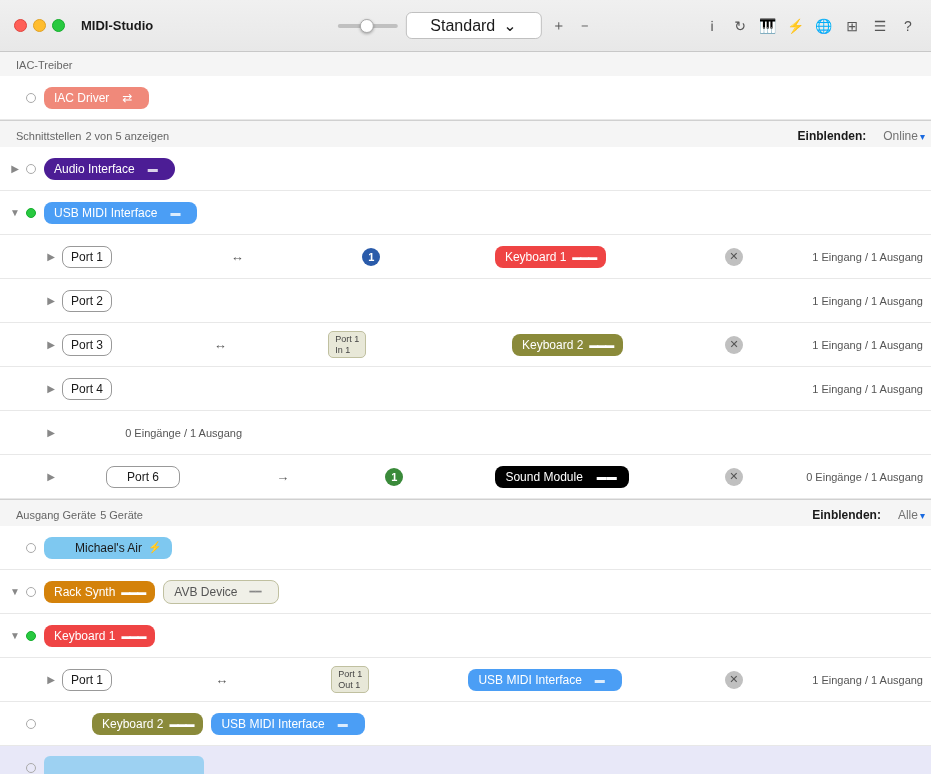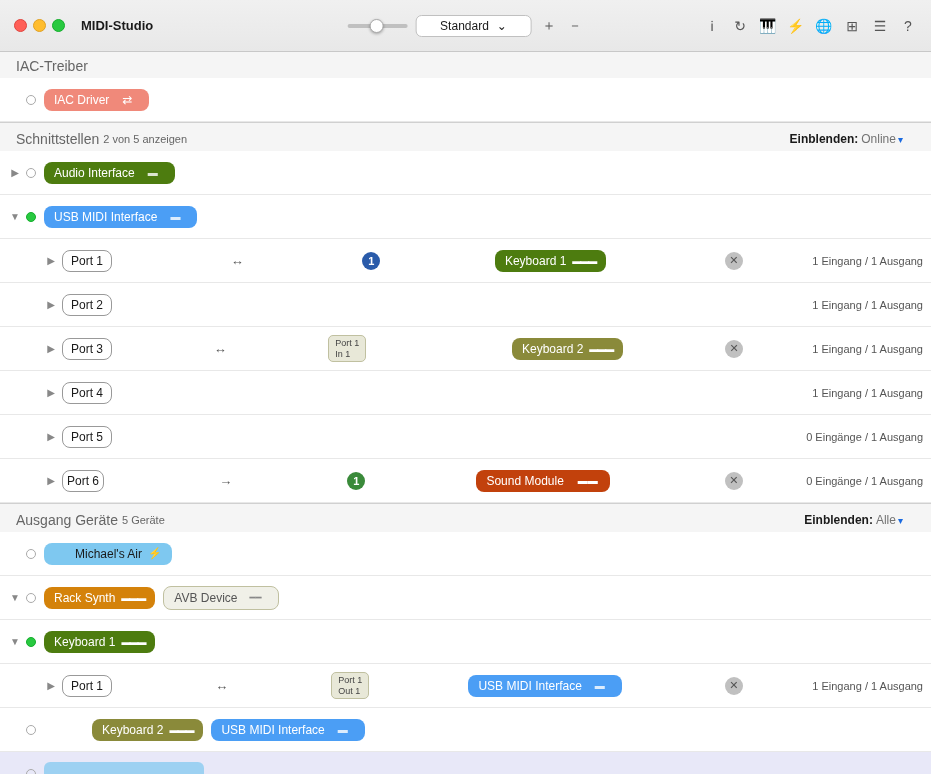--- a/index.html
+++ b/index.html
@@ -81,21 +81,21 @@
 
     .dropdown-btn {
       display: flex;
       align-items: center;
       gap: 8px;
       background: white;
       border: 1px solid #c0c0c0;
       border-radius: 6px;
       padding: 3px 24px;
       cursor: pointer;
-      font-size: 12px;
+      font-size: 16px;
     }
 
     .toolbar-right {
       margin-left: auto;
       display: flex;
       align-items: center;
       gap: 10px;
     }
     .toolbar-icon {
       width: 18px;
@@ -112,39 +112,39 @@
     .main-content {
       height: calc(774px - 52px);
       overflow-y: auto;
       background: white;
     }
 
     
     .section-header {
       display: flex;
       align-items: center;
-      padding: 8px 28px 4px 16px;
+      padding: 8px 6px 4px 16px;
       background: #f5f5f5;
     }
     .section-title {
-      font-size: 14px;
+      font-size: 11px;
       color: #666;
       font-weight: 500;
       text-align: center;
     }
     .section-count {
       font-size: 11px;
       color: #666;
       margin-left: 4px;
     }
     .section-show {
       margin-left: auto;
       display: flex;
       align-items: center;
-      gap: 3px;
+      gap: 17px;
       font-size: 12px;
     }
     .section-show-label {
       font-weight: 600;
       color: #1a1a1a;
     }
     .show-dropdown {
       display: flex;
       align-items: center;
       gap: 2px;
@@ -204,26 +204,26 @@
     }
     .chip-icon {
       width: 24px;
       height: 14px;
       display: flex;
       align-items: center;
       justify-content: center;
     }
 
     
-    .chip-red { background: #4d7c0f; color: white; }
+    .chip-red { background: #4c1d95; color: white; border-radius: 11px; }
     .chip-blue { background: #4b9ef5; color: white; }
     .chip-light-blue { background: #7ec8f0; color: #1a1a1a; padding-left: 31px; }
-    .chip-green { background: #c2410c; color: white; gap: 12px; }
+    .chip-green { background: #000000; color: white; gap: 12px; }
     .chip-olive { background: #8a8a3a; color: white; margin-left: 48px; }
-    .chip-dark-blue { background: #4d7c0f; color: white; }
+    .chip-dark-blue { background: #ef4444; color: white; }
     .chip-orange { background: #d4820a; color: white; }
     .chip-salmon { background: #f0897a; color: white; }
     .chip-outline { background: white; color: #1a1a1a; border: 1.5px solid #999; }
     .chip-gray-outline { background: #f0f0e8; color: #555; border: 1.5px solid #c0c0a0; }
 
     .arrow-symbol {
       font-size: 13px;
       color: #555;
       margin: 0 4px;
     }
@@ -427,32 +427,27 @@
     <div class="row-left">
       <div class="device-chip chip-outline" style="padding: 3px 8px;">
         <span>Port 4</span>
       </div>
     </div>
     <div class="row-right">1 Eingang / 1 Ausgang</div>
   </div>
 
   <div class="device-row indent-2">
     <div class="chevron">▶</div>
+    <div class="row-right">0 Eingänge / 1 Ausgang</div>
+  </div>
+
+  <div class="device-row indent-2">
+    <div class="chevron">▶</div>
     <div class="row-left">
-      <div class="device-chip chip-outline" style="padding: 3px 8px;">
-        <span>Port 5</span>
-      </div>
-    </div>
-    <div class="row-right">0 Eingänge / 1 Ausgang</div>
-  </div>
-
-  <div class="device-row indent-2">
-    <div class="chevron">▶</div>
-    <div class="row-left">
-      <div class="device-chip chip-outline" style="padding: 3px 4px;">
+      <div class="device-chip chip-outline" style="padding: 3px 20px; margin-left: 44px;">
         <span>Port 6</span>
       </div>
       <span class="arrow-symbol">→</span>
       <div class="badge-circle" style="background:#3a8a3a;">1</div>
       <div class="device-chip chip-green">
         <span>Sound Module</span>
         <span class="chip-icon" style="font-size:10px;">▬▬</span>
       </div>
       <div class="remove-btn">✕</div>
     </div>

